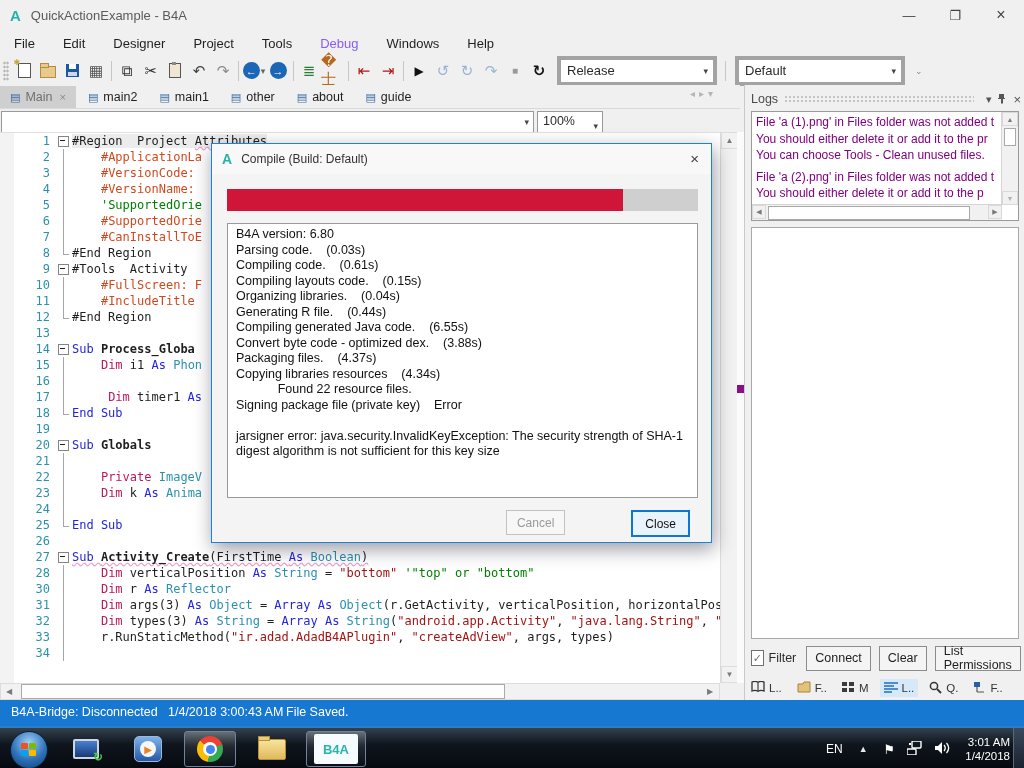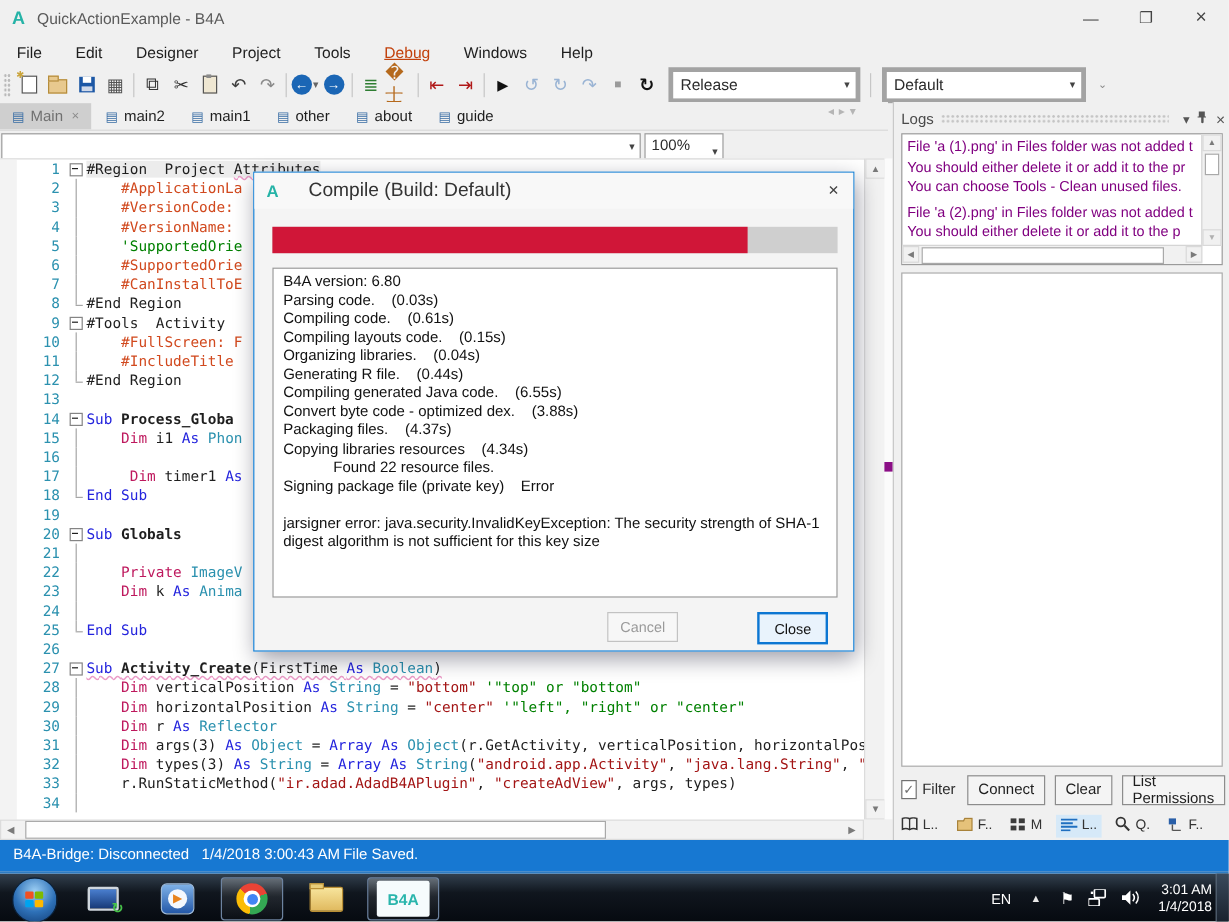--- a/index.html
+++ b/index.html
@@ -9,21 +9,21 @@
   
   .titlebar{position:absolute;left:0;top:0;width:1024px;height:30px;background:#f0f0f0;display:flex;align-items:center;}
   .logo{color:#26b3a7;font-weight:bold;font-size:15px;margin-left:10px;}
   .wtitle{color:#5a5a5a;margin-left:10px;font-size:13px;}
   .winbtns{position:absolute;right:0;top:0;height:30px;display:flex;}
   .wbtn{width:46px;height:30px;display:flex;align-items:center;justify-content:center;color:#444;font-size:13px;cursor:default;}
 
   
   .menubar{position:absolute;left:0;top:30px;width:1024px;height:26px;display:flex;align-items:center;background:#f0f0f0;}
   .menuitem{padding:4px 14px;color:#1e1e1e;font-size:13px;}
-  .menuitem.disabled{color:#c2410c;text-decoration:underline;}
+  .menuitem.disabled{color:#8b5cf6;}
 
   
   .toolbar{position:absolute;left:0;top:56px;width:1024px;height:29px;display:flex;align-items:center;background:#f0f0f0;}
   .grip{width:6px;height:20px;margin:0 3px;background-image:radial-gradient(#b9b9b9 1px,transparent 1.2px);background-size:3px 4px;}
   .tbtn{width:24px;height:24px;display:flex;align-items:center;justify-content:center;font-size:15px;color:#333;flex:none;}
   .tsep{width:1px;height:20px;background:#c6c6c6;margin:0 3px;flex:none;}
   .blue-circle{width:17px;height:17px;border-radius:50%;background:#1b66b5;color:#fff;display:flex;align-items:center;justify-content:center;font-size:11px;}
   .dd-arrow{font-size:9px;color:#666;margin-left:1px;}
   .ic-page{width:11px;height:13px;border:1px solid #555;background:#fff;position:relative;}
   .ic-page::after{content:"✱";position:absolute;left:-5px;top:-6px;font-size:8px;color:#caa43c;}
@@ -114,21 +114,21 @@
 
   
   .statusbar{position:absolute;left:0;top:700px;width:1024px;height:26px;background:#1778d2;color:#fff;font-size:12.5px;}
   .statusbar span{position:absolute;top:5px;}
   .st-bridge{left:11px;} .st-date{left:168px;} .st-file{left:286px;}
 
   
   .dialog{position:absolute;left:211px;top:143px;width:499px;height:398px;background:#f4f4f4;border:1px solid #1883d7;box-shadow:2px 6px 18px rgba(0,0,30,.4);z-index:50;}
   .dtitle{height:30px;display:flex;align-items:center;background:#f8f8f8;}
   .dtitle .logo{margin-left:10px;font-size:14px;}
-  .dtitle .txt{margin-left:25px;color:#333;font-size:16px;text-align:right;}
+  .dtitle .txt{margin-left:9px;color:#333;font-size:12px;text-align:right;}
   .dclose{position:absolute;right:12px;top:6px;font-size:15px;color:#444;}
   .progress{position:absolute;left:15px;top:45px;width:471px;height:22px;background:#cfcfcf;}
   .progress .fill{height:100%;background:#d01638;}
   .dlog{position:absolute;left:15px;top:79px;width:471px;height:275px;background:#fff;border:1px solid #9a9a9a;box-sizing:border-box;padding:3px 8px;font-size:12.5px;line-height:15.5px;color:#111;overflow:hidden;}
   .dlogline{white-space:pre-wrap;min-height:15.5px;}
   .dbtns{position:absolute;right:21px;top:366px;display:flex;gap:22px;}
   .dbtn{height:23px;padding:0 10px;font-size:12px;display:flex;align-items:center;margin-left:44px;}
   .dbtn.cancel{background:#f7f7f7;border:1px solid #c2c2c2;color:#9a9a9a;}
   .dbtn.close{background:#e9f3fc;border:2px solid #0c76d2;color:#111;padding:0 12px;}
 
@@ -423,25 +423,20 @@
             <span class="fbox"></span>
           </span>
           <span class="code"><span class="kw sq">Sub </span><span class="bold sq">Activity_Create</span><span class="pl sq">(FirstTime </span><span class="kw sq">As </span><span class="typ sq">Boolean</span><span class="pl sq">)</span></span>
         </div>
         <div class="cl">
           <span class="ln">28</span>
           <span class="fc guide"></span>
           <span class="code">    <span class="dim">Dim </span><span class="pl">verticalPosition </span><span class="kw">As </span><span class="typ">String </span><span class="pl">= </span><span class="str">"bottom" </span><span class="com">'"top" or "bottom"</span></span>
         </div>
         <div class="cl">
-          <span class="ln">29</span>
-          <span class="fc guide"></span>
-          <span class="code">    <span class="dim">Dim </span><span class="pl">horizontalPosition </span><span class="kw">As </span><span class="typ">String </span><span class="pl">= </span><span class="str">"center" </span><span class="com">'"left", "right" or "center"</span></span>
-        </div>
-        <div class="cl">
           <span class="ln">30</span>
           <span class="fc guide"></span>
           <span class="code">    <span class="dim">Dim </span><span class="pl">r </span><span class="kw">As </span><span class="typ">Reflector</span></span>
         </div>
         <div class="cl">
           <span class="ln">31</span>
           <span class="fc guide"></span>
           <span class="code">    <span class="dim">Dim </span><span class="pl">args(3) </span><span class="kw">As </span><span class="typ">Object </span><span class="pl">= </span><span class="kw">Array </span><span class="kw">As </span><span class="typ">Object</span><span class="pl">(r.GetActivity, verticalPosition, horizontalPos</span></span>
         </div>
         <div class="cl">

